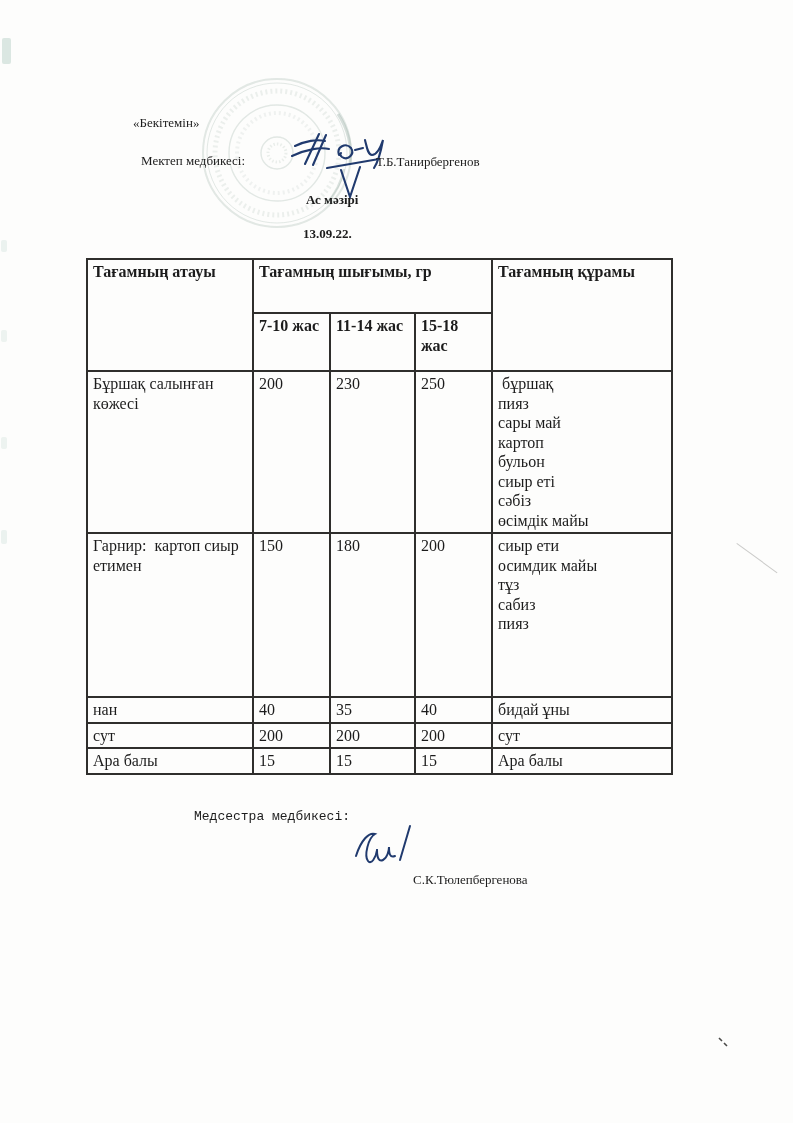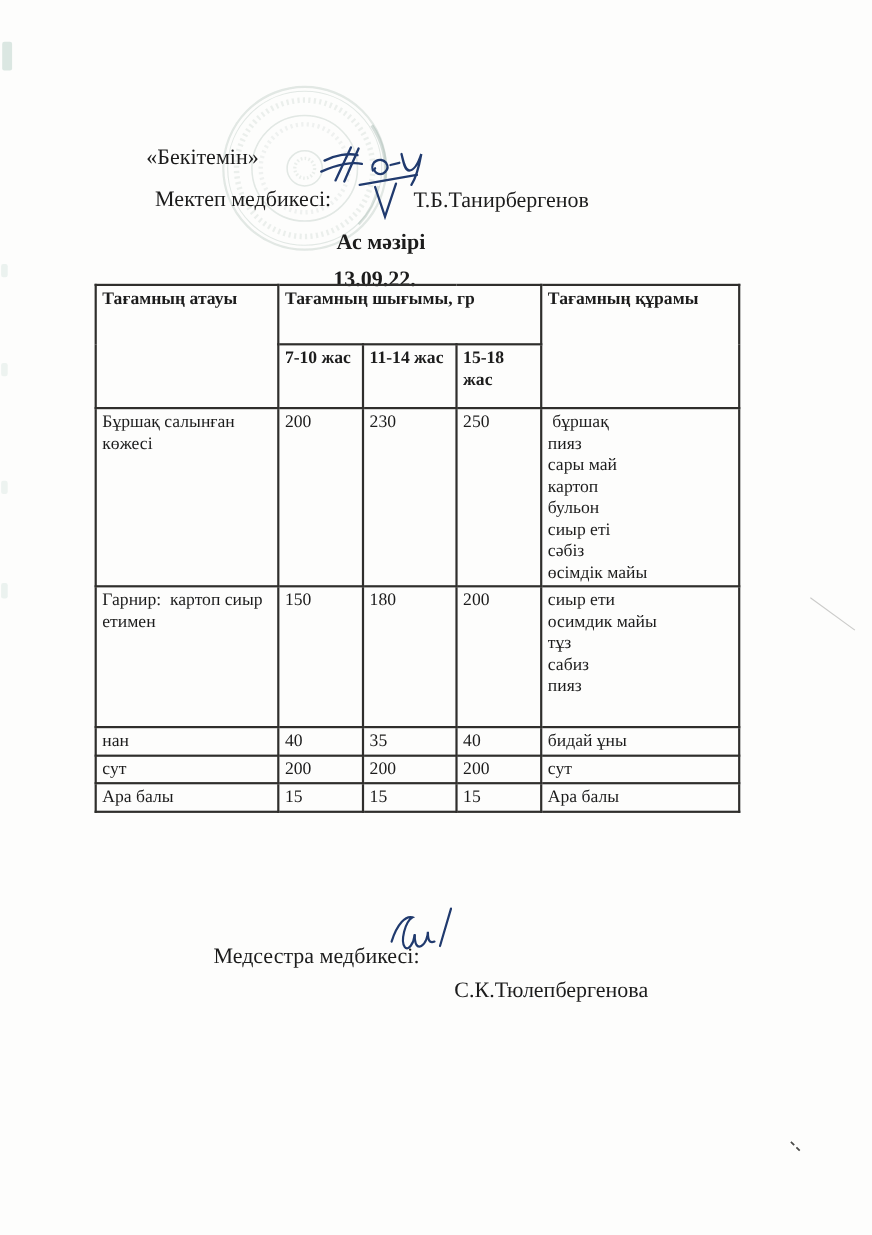--- a/index.html
+++ b/index.html
@@ -5,21 +5,21 @@
   html,body{margin:0;padding:0;}
   body{
     width:793px;height:1123px;
     background:#fdfdfc;
     font-family:"Liberation Serif","DejaVu Serif",serif;
     color:#1c1c1c;
     position:relative;
     overflow:hidden;
   }
   .abs{position:absolute;}
-  .doc-text{font-size:20px;line-height:1.15;margin-top:16px;}
+  .doc-text{font-size:13px;line-height:1.15;}
   .bold{font-weight:bold;}
 
   
   .stamp{opacity:0.85;}
 
   
   table.menu{
     border-collapse:collapse;
     table-layout:fixed;
     width:585px;
@@ -112,21 +112,21 @@
     <td class="pre"> бұршақ
 пияз
 сары май
 картоп
 бульон
 сиыр еті
 сәбіз
 өсімдік майы</td>
   </tr>
 
-  <tr style="height:128px">
+  <tr style="height:164px">
     <td class="pre">Гарнир:  картоп сиыр етимен</td>
     <td class="num-cell">150</td>
     <td class="num-cell">180</td>
     <td class="num-cell">200</td>
     <td class="pre">сиыр ети
 осимдик майы
 тұз
 сабиз
 пияз</td>
   </tr>
@@ -151,21 +151,21 @@
     <td class="pre">Ара балы</td>
     <td class="num-cell">15</td>
     <td class="num-cell">15</td>
     <td class="num-cell">15</td>
     <td class="pre">Ара балы</td>
   </tr>
 </tbody>
     </table>
 </div>
 
-<div class="abs doc-text" style="left:194px;top:842px;">Медсестра медбикесі:</div>
+<div class="abs doc-text" style="left:194px;top:810px;font-family:Liberation Mono, monospace;">Медсестра медбикесі:</div>
 
 <svg class="abs" style="left:350px;top:818px;" width="66" height="56" viewBox="0 0 66 56">
   <g fill="none" stroke="#203a6e" stroke-width="2" stroke-linecap="round">
     <path d="M6,38 c5,-16 13,-24 19,-22 c-7,4 -11,22 -7,27 c3,4 8,-3 9,-11"></path>
     <path d="M27,32 c0,8 2,12 6,10 c4,-2 6,-9 6,-13 c0,7 1,11 6,9"></path>
     <path d="M50,42 L60,8"></path>
   </g>
 </svg>
 
 <div class="abs doc-text" style="left:413px;top:873px;">С.К.Тюлепбергенова</div>

